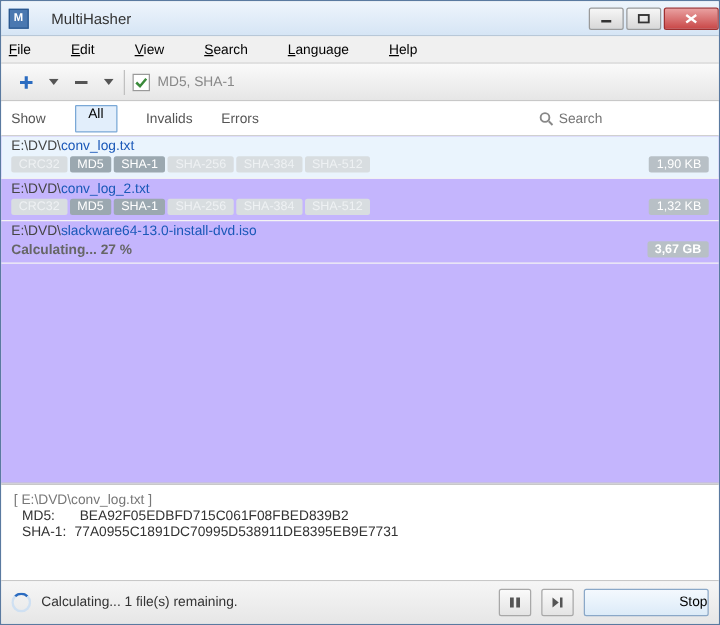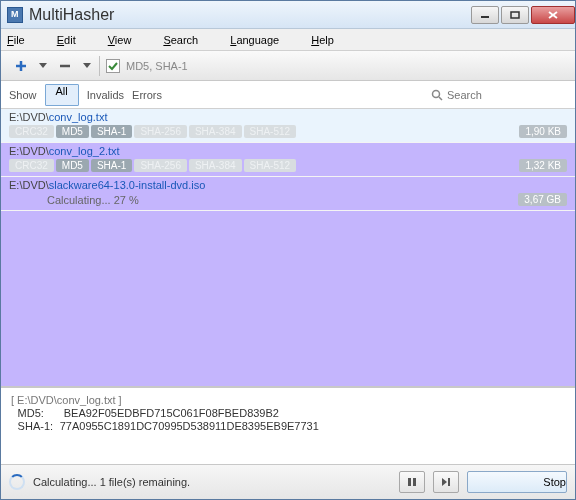--- a/index.html
+++ b/index.html
@@ -1,53 +1,53 @@
 <!DOCTYPE html>
 <html><head>
 <meta charset="utf-8">
 <style>
 * { box-sizing: border-box; margin: 0; padding: 0; font-family: "Segoe UI", Tahoma, sans-serif; font-size: 11px; }
 body { background: #d4d0c8; width: 576px; height: 500px; overflow: hidden; }
 .window { width: 576px; height: 500px; border: 1px solid #5a7aa0; background: #f0f0f0; display: flex; flex-direction: column; }
 .titlebar { height: 28px; background: linear-gradient(#eef5fc,#d6e5f5); display: flex; align-items: center; padding: 0 0 0 6px; border-bottom: 1px solid #b8c8d8; }
 .title-icon { width: 16px; height: 16px; background: #4a78b0; border: 1px solid #2a5890; margin-right: 6px; position: relative; }
 .title-icon::after { content: "M"; color: #fff; font-size: 9px; position: absolute; top: 1px; left: 3px; font-weight: bold; }
-.titlebar .title { flex: 1; color: #333; font-size: 16px; }
+.titlebar .title { flex: 1; color: #333; font-size: 12px; margin-left: 12px; }
 .win-btns { display: flex; }
 .win-btn { width: 28px; height: 18px; margin-left: 2px; background: linear-gradient(#f6f6f6,#d8d8d8); border: 1px solid #9a9a9a; border-radius: 2px; display: flex; align-items: center; justify-content: center; }
 .win-close { width: 44px; background: linear-gradient(#e9a0a0,#c94848); border-color: #a03030; color: #fff; }
 .win-btn svg, .win-close svg { display: block; }
 .menubar { height: 22px; display: flex; align-items: center; padding: 0 6px; gap: 32px; background: #f0f0f0; border-bottom: 1px solid #d0d0d0; }
 .menubar span { cursor: default; }
 .menubar .u { text-decoration: underline; }
 .toolbar { height: 30px; background: linear-gradient(#fafafa,#e6e6e6); border-bottom: 1px solid #c8c8c8; display: flex; align-items: center; padding: 0 6px; gap: 2px; }
 .tbtn { height: 22px; padding: 0 6px; display: flex; align-items: center; justify-content:center; border: 1px solid transparent; border-radius: 2px; }
 .sep { width: 1px; height: 20px; background: #c0c0c0; margin: 0 4px; }
 .algo-check { width: 14px; height: 14px; border: 1px solid #9a9a9a; background: #fff; margin-right: 4px; display:flex; align-items:center; justify-content:center; }
 .algo-check svg { display:block; }
 .algo-label { color: #888; text-align: center; }
-.filterbar { height: 28px; display: flex; align-items: center; padding: 0 8px; gap: 8px; background: #fff; border-bottom: 1px solid #d0d0d0; }
+.filterbar { height: 28px; display: flex; align-items: center; padding: 0 8px; gap: 23px; background: #fff; border-bottom: 1px solid #d0d0d0; }
 .show-lbl { color: #555; }
 .pill { height: 22px; padding: 0 10px; border: 1px solid #bbb; background: #fff; border-radius: 1px; display:flex; }
 .pill.active { background: #e2eefb; border-color: #7aa8d6; }
 .link-btn { color: #555; }
 .spacer { flex: 1; }
 .search-box { display:flex; align-items:center; gap:4px; color:#888; }
 .search-input { border:none; outline:none; width:120px; color:#888; background:transparent; }
 .filelist { flex: 1; background: #c4b5fd; overflow: hidden; border-bottom: 1px solid #c8c8c8; }
 .file-row { padding: 2px 8px 4px 8px; border-bottom: 1px solid #f4f4f4; }
 .file-row.sel { background: #eaf4fd; }
 .file-path { color: #444; }
 .file-link { color: #1a58b8; }
 .hash-tags { display:flex; gap:2px; margin-top:2px; align-items:center; }
 .tag { font-size: 10px; padding: 1px 6px; border-radius: 2px; color: #fff; }
 .tag.on { background: #9ba8b0; }
 .tag.off { background: #d8dde0; color: #eef1f3; }
 .size-badge { margin-left:auto; background:#b8c0c6; color:#fff; font-size:10px; padding:1px 6px; border-radius:2px; }
-.calc-row { color:#666; font-weight:normal; margin-top:2px; display:flex; align-items:center;margin-left:38px; }
+.calc-row { color:#666; font-weight:bold; margin-top:2px; display:flex; align-items:center; }
 .calc-bar { position:relative; }
 .calc-bar::before { content:""; position:absolute; left:-8px; top:-1px; height:16px; width:168px; background:#eef2f5; z-index:-1; }
 .details { height: 78px; background: #fff; border-top: 1px solid #c8c8c8; border-bottom: 1px solid #c8c8c8; padding: 6px 10px; font-family: "Courier New", monospace; font-size: 11px; color: #333; white-space: pre; overflow:hidden; }
 .details .p { color:#777; }
 .statusbar { height: 34px; display:flex; align-items:center; padding: 0 8px; background: linear-gradient(#f6f6f6,#e6e6e6); gap:8px; }
 .spinner { width:16px; height:16px; border: 2px solid #cfe0f2; border-top-color:#2a6bc0; border-radius:50%; }
 .status-text { color:#333; flex:1; }
 .icon-btn { width:26px; height:22px; border:1px solid #a8a8a8; background:linear-gradient(#fafafa,#e4e4e4); border-radius:2px; display:flex; align-items:center; justify-content:center; }
 .stop-btn { width:100px; height:22px; border:1px solid #8aa8c8; background:linear-gradient(#f4f9fe,#dcebf8); border-radius:2px; display:flex; align-items:center; justify-content:flex-end; }
 </style>

